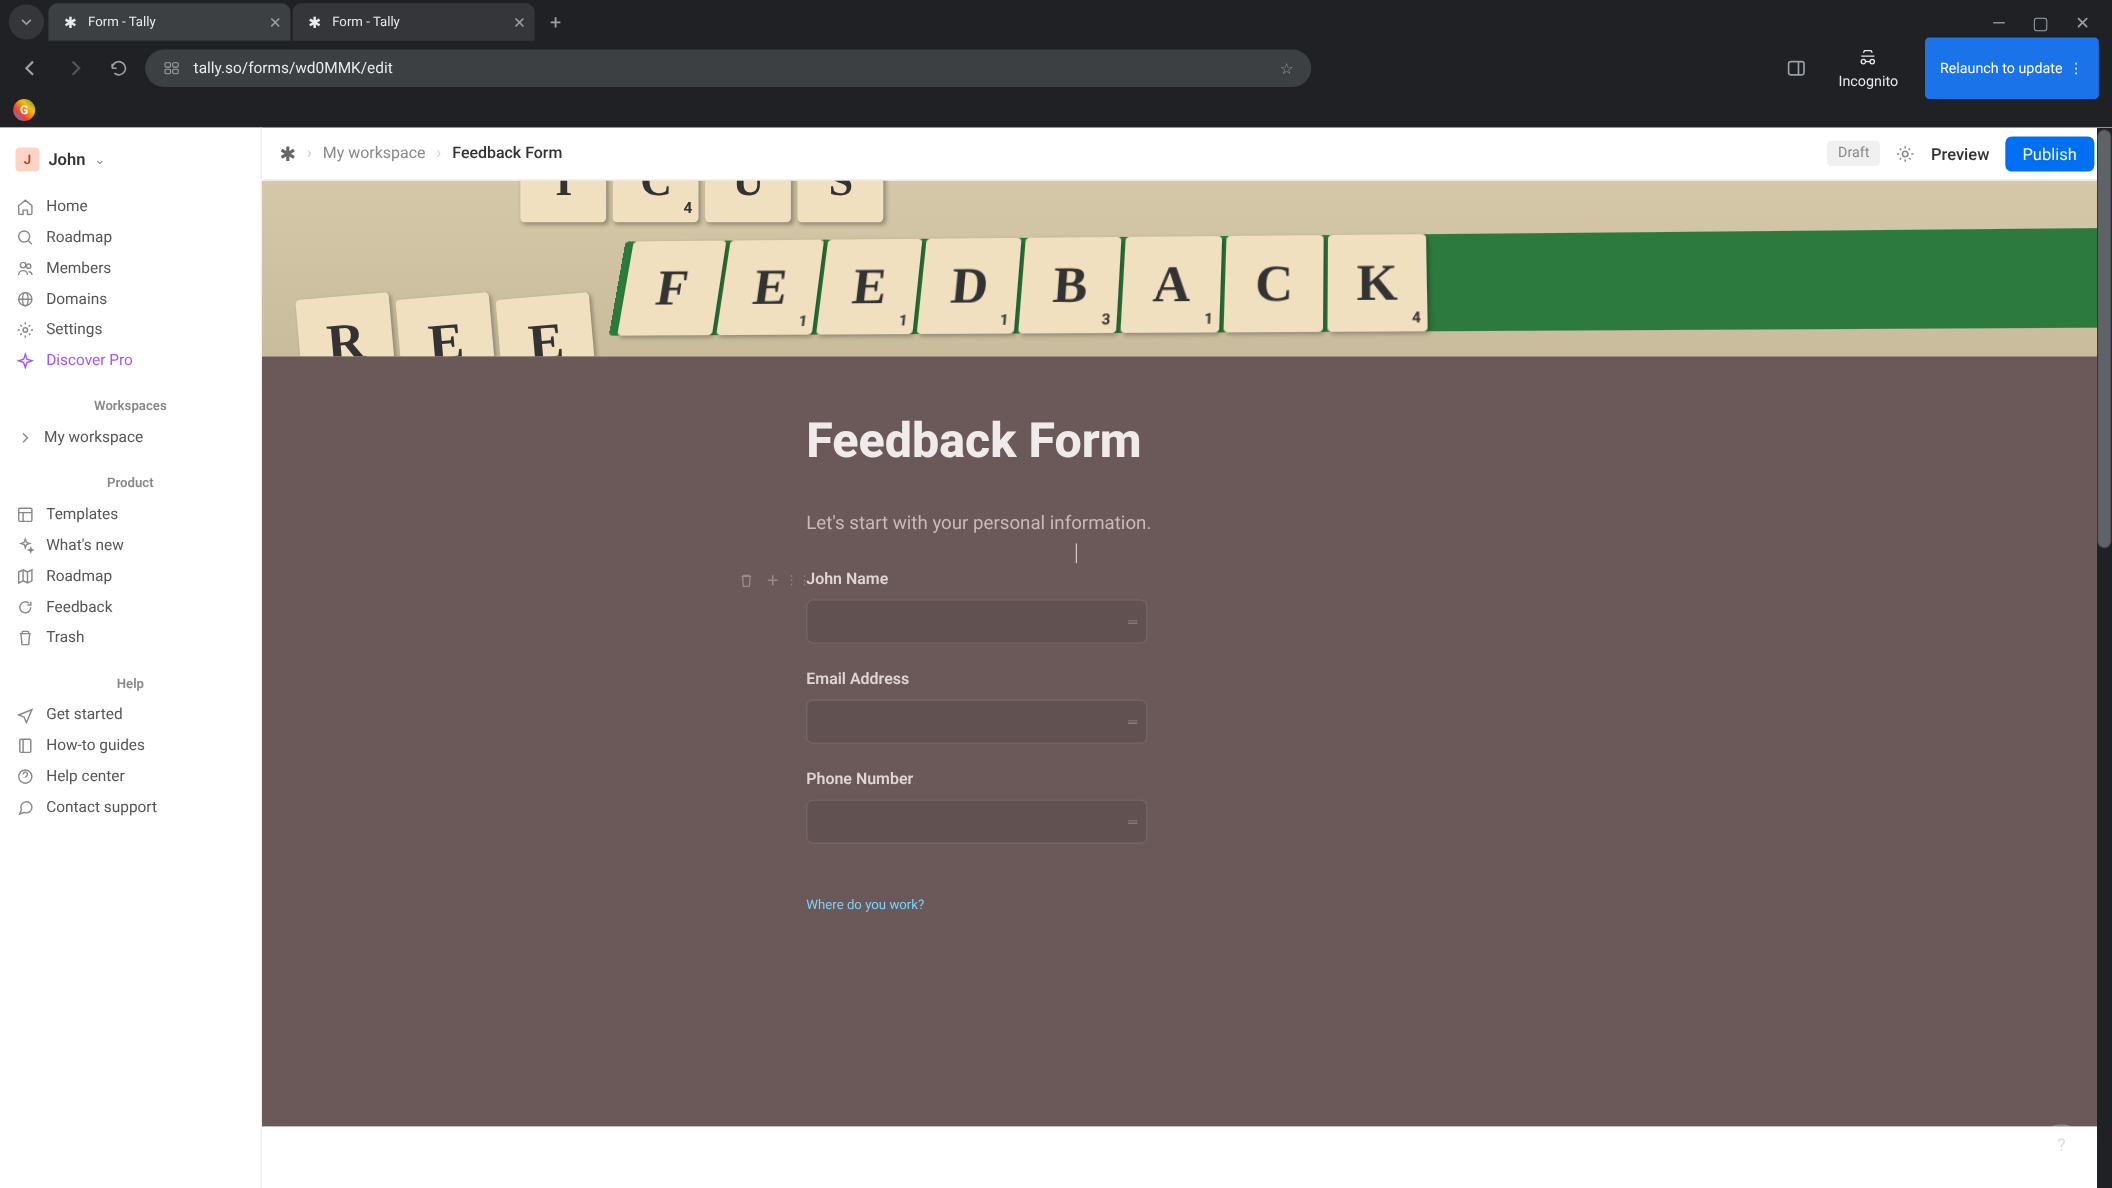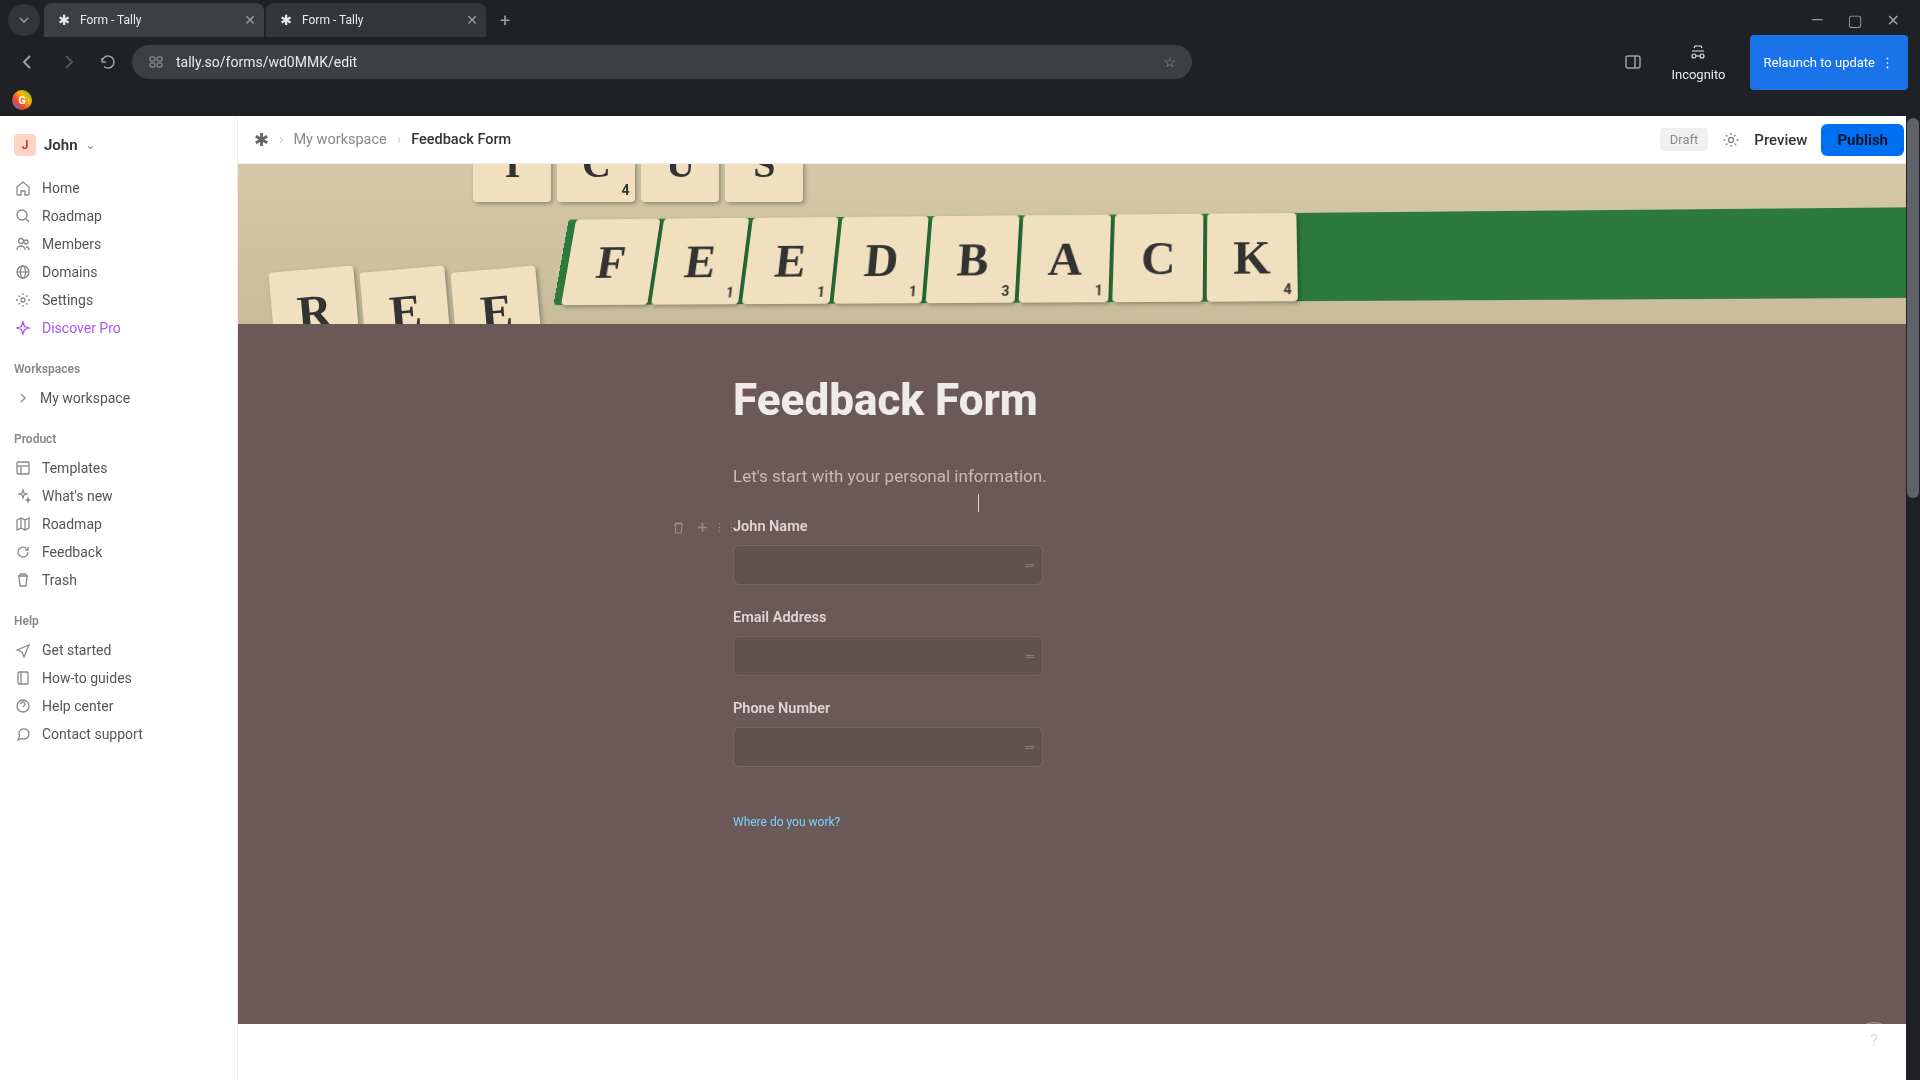--- a/index.html
+++ b/index.html
@@ -242,20 +242,21 @@
       color: #a855f7;
     }
     
     .section-label {
       font-size: 12px;
       color: #888;
       font-weight: 600;
       margin-top: 20px;
       margin-bottom: 8px;
       padding: 0 2px;
+      text-align: center;
     }
     
     .workspace-item {
       display: flex;
       align-items: center;
       gap: 8px;
       padding: 5px 2px;
       color: #555;
       font-size: 14px;
     }
@@ -313,25 +314,25 @@
       color: #888;
       font-size: 16px;
     }
     .preview-link {
       color: #333;
       font-size: 15px;
       font-weight: 500;
     }
     .publish-btn {
       background: #0070f3;
-      color: #0f172a;
+      color: #fef9c3;
       padding: 7px 16px;
       border-radius: 6px;
       font-size: 15px;
-      font-weight: 700;
+      font-weight: 400;
     }
     
     
     .form-area {
       flex: 1;
       overflow-y: auto;
       position: relative;
     }
     
     .cover-image {

